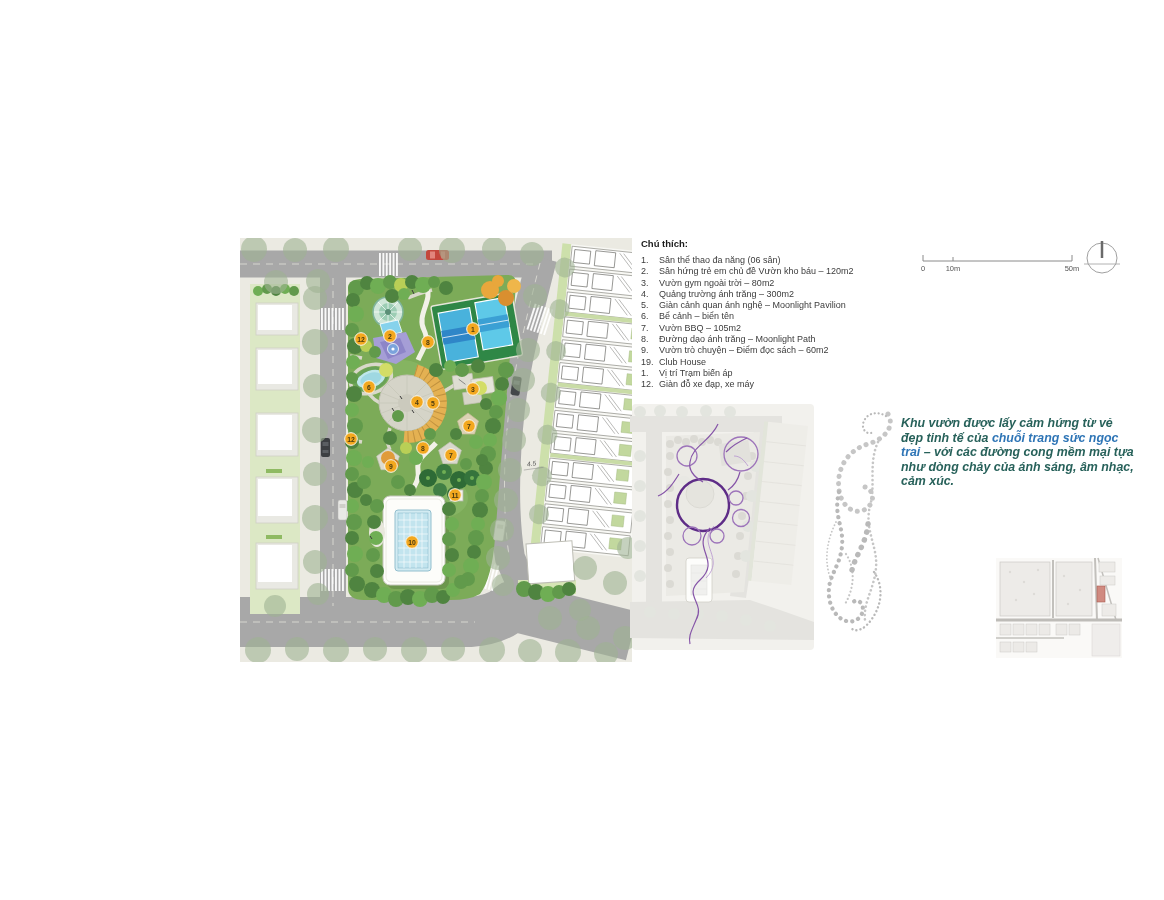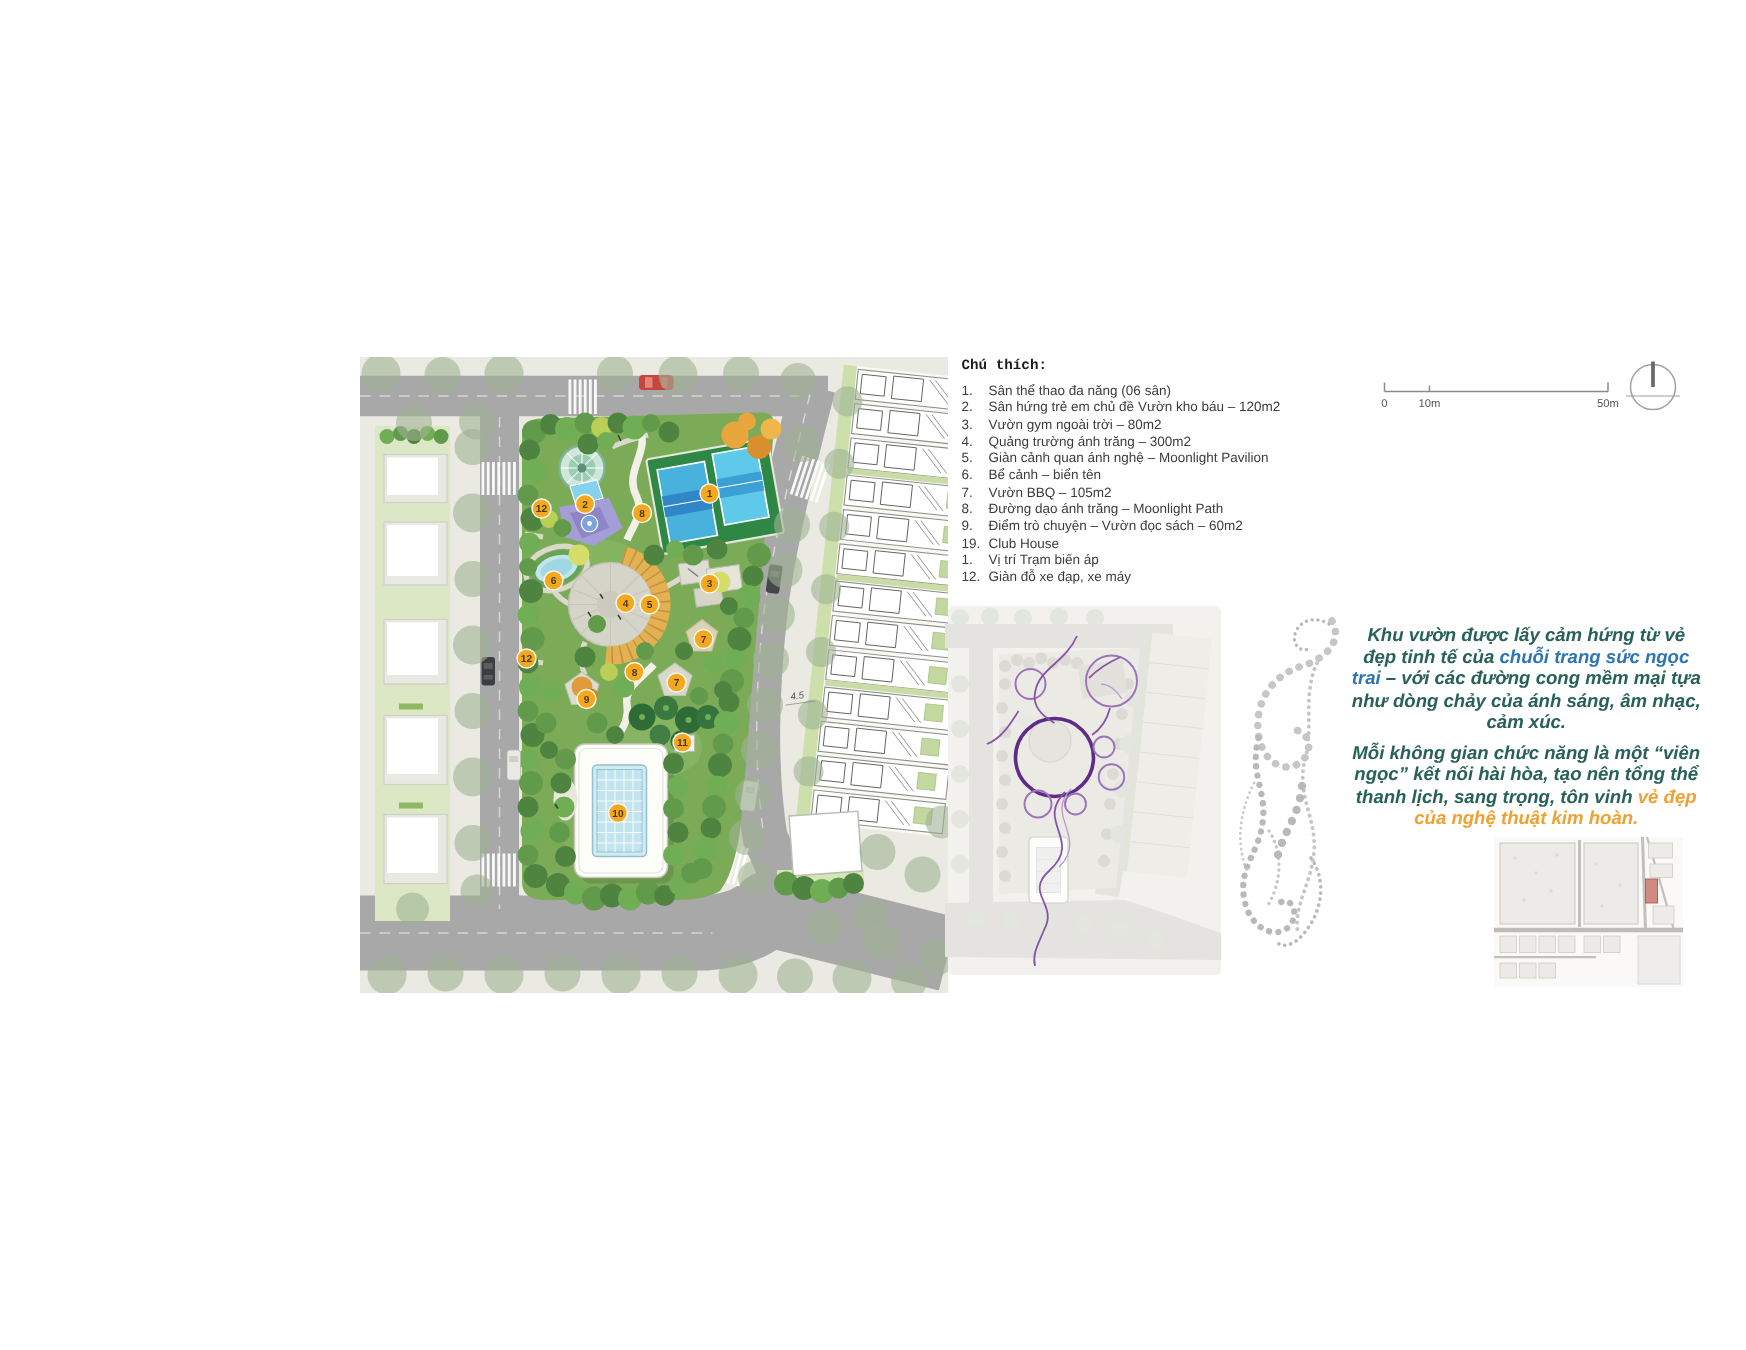--- a/index.html
+++ b/index.html
@@ -8,29 +8,29 @@
   
   #logo{position:absolute;left:33px;top:407px;font-family:"Liberation Serif",serif;}
   .logo-line{display:block;font-size:55px;line-height:51px;letter-spacing:1px;
      transform:scaleX(.95);transform-origin:left;
      -webkit-background-clip:text;background-clip:text;color:transparent;}
   #logo-line1{background-image:linear-gradient(97deg,#7cc79b 0%,#2f9163 55%,#0b3424 100%);}
   #logo-line2{background-image:linear-gradient(97deg,#8fd1ab 0%,#3a9c6d 50%,#0e3a28 100%);
      margin-left:11px;margin-top:5px;}
   
   #legend{position:absolute;left:641px;top:238px;width:245px;color:#3c3c3c;}
-  #legend .title{font-size:9.5px;font-weight:bold;color:#1b1b1b;margin-bottom:6px;font-family:Liberation Mono, monospace;}
+  #legend .title{font-size:9.5px;font-weight:bold;color:#1b1b1b;margin-bottom:6px;}
   #legend .li{display:flex;font-size:9px;line-height:11.3px;}
   #legend .num{width:18px;flex:0 0 18px;}
   
   #scalebar-wrap{position:absolute;left:915px;top:237px;}
   
   #concept-text{position:absolute;left:901px;top:416px;width:233px;
      font-size:12.4px;line-height:1.17;font-style:italic;font-weight:600;color:#27615a;}
-  #concept-text p{margin:0 0 6px 0;text-align:center;}
+  #concept-text p{margin:0 0 6px 0;}
   .hl-blue{color:#2e75b6;font-weight:bold;}
   .hl-orange{color:#f0a132;font-weight:bold;}
   
   #siteplan{position:absolute;left:240px;top:238px;}
   #concept-diagram{position:absolute;left:630px;top:396px;}
   #pearls{position:absolute;left:816px;top:404px;}
   #thumbnail{position:absolute;left:994px;top:556px;}
   
   .road{stroke:#a8a8a8;fill:none;}
   .dash{stroke:#d6d6cf;stroke-width:1;fill:none;stroke-dasharray:7 6;}
@@ -581,21 +581,21 @@
     <div class="li">
         <span class="num">7.</span>
         <span>Vườn BBQ – 105m2</span>
       </div>
     <div class="li">
         <span class="num">8.</span>
         <span>Đường dạo ánh trăng – Moonlight Path</span>
       </div>
     <div class="li">
         <span class="num">9.</span>
-        <span>Điểm trò chuyện – Vườn đọc sách – 60m2</span>
+        <span>Vườn trò chuyện – Điểm đọc sách – 60m2</span>
       </div>
     <div class="li">
         <span class="num">19.</span>
         <span>Club House</span>
       </div>
     <div class="li">
         <span class="num">1.</span>
         <span>Vị trí Trạm biến áp</span>
       </div>
     <div class="li">
@@ -722,21 +722,20 @@
     <path class="pearl" stroke-width="2.6" stroke-dasharray="0.1 4.2" d="M62,38 C52,60 60,82 54,102 C48,126 62,142 60,164 C58,186 47,198 49,216"></path>
     <path class="pearl2" stroke-width="2.2" stroke-dasharray="0.1 3.8" d="M70,12 C60,6 49,10 47,20 C46,28 54,32 58,27"></path>
     <path class="pearl" stroke-width="2.2" stroke-dasharray="0.1 3.8" d="M30,150 C40,165 38,185 29,200"></path>
     <path class="pearl2" stroke-width="2.4" stroke-dasharray="0.1 4" d="M58,168 C68,182 66,202 55,216 C49,225 40,229 35,224"></path>
     <path class="pearl" stroke-width="1.8" stroke-dasharray="0.1 3.4" d="M20,118 C10,138 8,158 15,176"></path>
     <path class="pearl2" stroke-width="5.5" stroke-dasharray="0.1 8" d="M52,120 C50,140 40,150 36,166"></path>
   </svg>
 
   <div id="concept-text">
     <p><span>Khu vườn được lấy cảm hứng từ vẻ đẹp tinh tế của </span><span class="hl-blue">chuỗi trang sức ngọc trai</span><span> – với các đường cong mềm mại tựa như dòng chảy của ánh sáng, âm nhạc, cảm xúc.</span></p>
-    <p><span>Mỗi không gian chức năng là một “viên ngọc” kết nối hài hòa, tạo nên tổng thể thanh lịch, sang trọng, tôn vinh </span><span class="hl-orange">vẻ đẹp của nghệ thuật kim hoàn.</span></p>
   </div>
 
   <svg id="thumbnail" width="130" height="104" viewBox="0 0 130 104">
     <rect x="2" y="2" width="126" height="100" fill="#faf9f7"></rect>
     <rect x="6" y="6" width="50" height="54" fill="#edebe8" stroke="#ccc9c5" stroke-width="0.7"></rect>
     <rect x="62" y="6" width="36" height="54" fill="#edebe8" stroke="#ccc9c5" stroke-width="0.7"></rect>
     <g fill="#dddbd7">
       <circle cx="16" cy="16" r="1.2"></circle>
         <circle cx="30" cy="26" r="1.2"></circle>
         <circle cx="44" cy="14" r="1.2"></circle>

